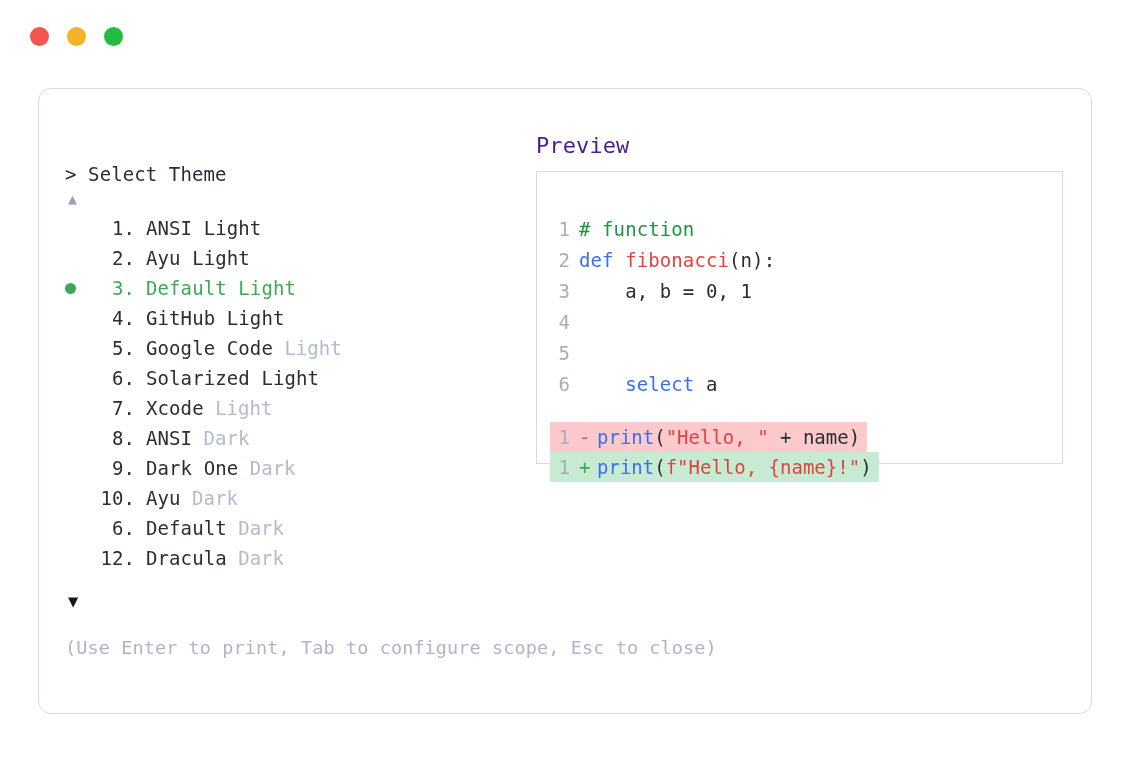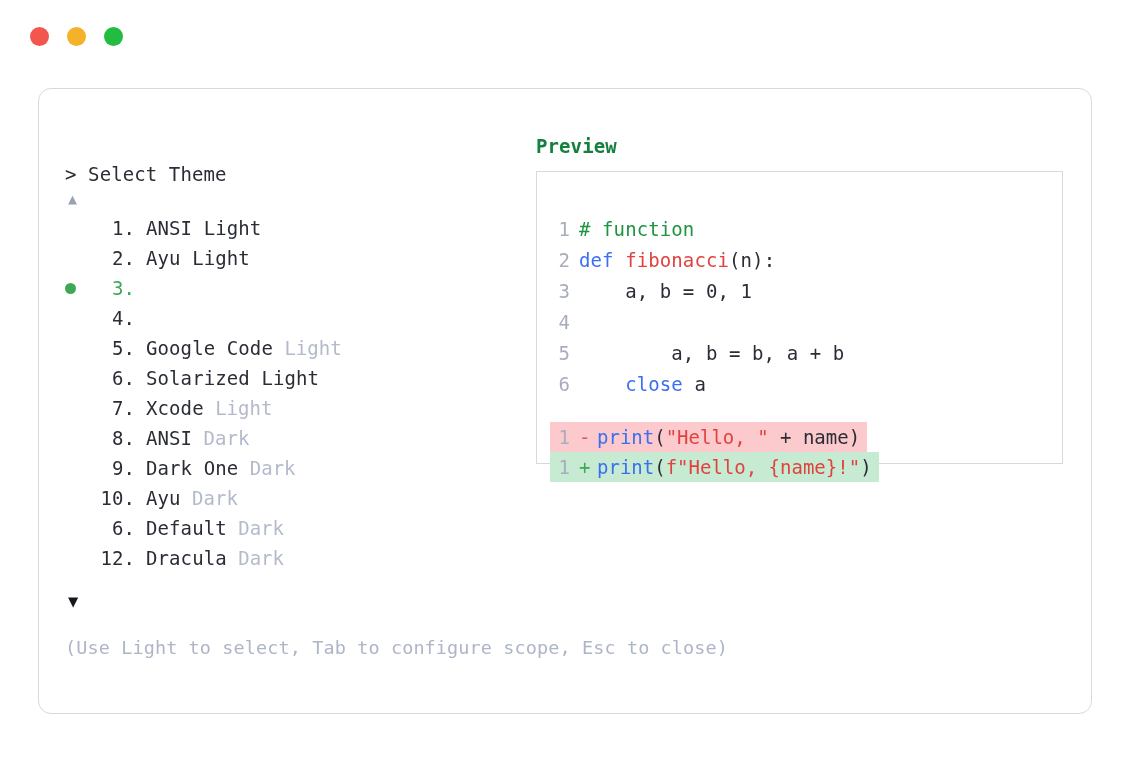--- a/index.html
+++ b/index.html
@@ -66,26 +66,25 @@
     font-size: 19px;
     line-height: 26px;
     color: #2b2d36;
     letter-spacing: 0.1px;
     white-space: pre;
     margin-top: 28px;
   }
   .prompt-caret { color: #2b2d36; }
 
   .section-title {
-    font-size: 19px;
+    font-size: 22px;
     line-height: 26px;
-    color: #15803d;
-    letter-spacing: 0.1px;
-    white-space: pre;
-    font-weight: bold;
+    color: #4c1d95;
+    letter-spacing: 0.1px;
+    white-space: pre;
   }
 
   
   .scroll-arrow {
     font-size: 15px;
     line-height: 24px;
     height: 24px;
     padding-left: 3px;
     white-space: pre;
   }
@@ -239,49 +238,49 @@
 
     <div class="col-left">
 
       <div class="prompt-line"><span class="prompt-caret">&gt;</span><span> </span><span>Select Theme</span></div>
 
       <div class="scroll-arrow up">▲</div>
 
       <ul class="theme-list" id="theme-list">
           <li class="theme-row"><span class="bullet-cell"></span><span class="num-cell">1.</span><span class="name-cell">ANSI Light</span></li>
           <li class="theme-row"><span class="bullet-cell"></span><span class="num-cell">2.</span><span class="name-cell">Ayu Light</span></li>
-          <li class="theme-row selected"><span class="bullet-cell"><span class="pip"></span></span><span class="num-cell">3.</span></li>
-          <li class="theme-row"><span class="bullet-cell"></span><span class="num-cell">4.</span></li>
+          <li class="theme-row selected"><span class="bullet-cell"><span class="pip"></span></span><span class="num-cell">3.</span><span class="name-cell">Default Light</span></li>
+          <li class="theme-row"><span class="bullet-cell"></span><span class="num-cell">4.</span><span class="name-cell">GitHub Light</span></li>
           <li class="theme-row"><span class="bullet-cell"></span><span class="num-cell">5.</span><span class="name-cell">Google Code</span><span class="variant muted"> Light</span></li>
           <li class="theme-row"><span class="bullet-cell"></span><span class="num-cell">6.</span><span class="name-cell">Solarized Light</span></li>
           <li class="theme-row"><span class="bullet-cell"></span><span class="num-cell">7.</span><span class="name-cell">Xcode</span><span class="variant muted"> Light</span></li>
           <li class="theme-row"><span class="bullet-cell"></span><span class="num-cell">8.</span><span class="name-cell">ANSI</span><span class="variant muted"> Dark</span></li>
           <li class="theme-row"><span class="bullet-cell"></span><span class="num-cell">9.</span><span class="name-cell">Dark One</span><span class="variant muted"> Dark</span></li>
           <li class="theme-row"><span class="bullet-cell"></span><span class="num-cell">10.</span><span class="name-cell">Ayu</span><span class="variant muted"> Dark</span></li>
           <li class="theme-row"><span class="bullet-cell"></span><span class="num-cell">6.</span><span class="name-cell">Default</span><span class="variant muted"> Dark</span></li>
           <li class="theme-row"><span class="bullet-cell"></span><span class="num-cell">12.</span><span class="name-cell">Dracula</span><span class="variant muted"> Dark</span></li>
         </ul>
 
       <div class="scroll-arrow down">▼</div>
     </div>
 
-    <div class="hint">(Use Light to select, Tab to configure scope, Esc to close)</div>
+    <div class="hint">(Use Enter to print, Tab to configure scope, Esc to close)</div>
 
     <div class="col-right">
       <div class="section-title">Preview</div>
 
       <div class="preview-panel">
         <div class="code-area">
           <div id="code-block">
               <div class="code-line"><span class="gutter">1</span><span class="code-text"><span class="tok-comment"># function</span></span></div>
               <div class="code-line"><span class="gutter">2</span><span class="code-text"><span class="tok-keyword">def </span><span class="tok-func">fibonacci</span><span class="tok-plain">(n):</span></span></div>
               <div class="code-line"><span class="gutter">3</span><span class="code-text"><span class="tok-plain">    a, b = </span><span class="tok-number">0</span><span class="tok-plain">, </span><span class="tok-number">1</span></span></div>
               <div class="code-line"><span class="gutter">4</span></div>
-              <div class="code-line"><span class="gutter">5</span><span class="code-text"><span class="tok-plain">        a, b = b, a + b</span></span></div>
-              <div class="code-line"><span class="gutter">6</span><span class="code-text"><span class="tok-plain">    </span><span class="tok-keyword">close</span><span class="tok-plain"> a</span></span></div>
+              <div class="code-line"><span class="gutter">5</span></div>
+              <div class="code-line"><span class="gutter">6</span><span class="code-text"><span class="tok-plain">    </span><span class="tok-keyword">select</span><span class="tok-plain"> a</span></span></div>
             </div>
           <div class="code-spacer"></div>
           <div id="diff-block">
               <div class="diff-row minus"><span class="gutter">1</span><span class="diff-sign">-</span><span class="diff-text"><span class="tok-builtin">print</span><span class="tok-plain">(</span><span class="tok-string">"Hello, "</span><span class="tok-plain"> + name)</span></span></div>
               <div class="diff-row plus"><span class="gutter">1</span><span class="diff-sign">+</span><span class="diff-text"><span class="tok-builtin">print</span><span class="tok-plain">(</span><span class="tok-string">f"Hello, {name}!"</span><span class="tok-plain">)</span></span></div>
             </div>
         </div>
       </div>
     </div>
 

